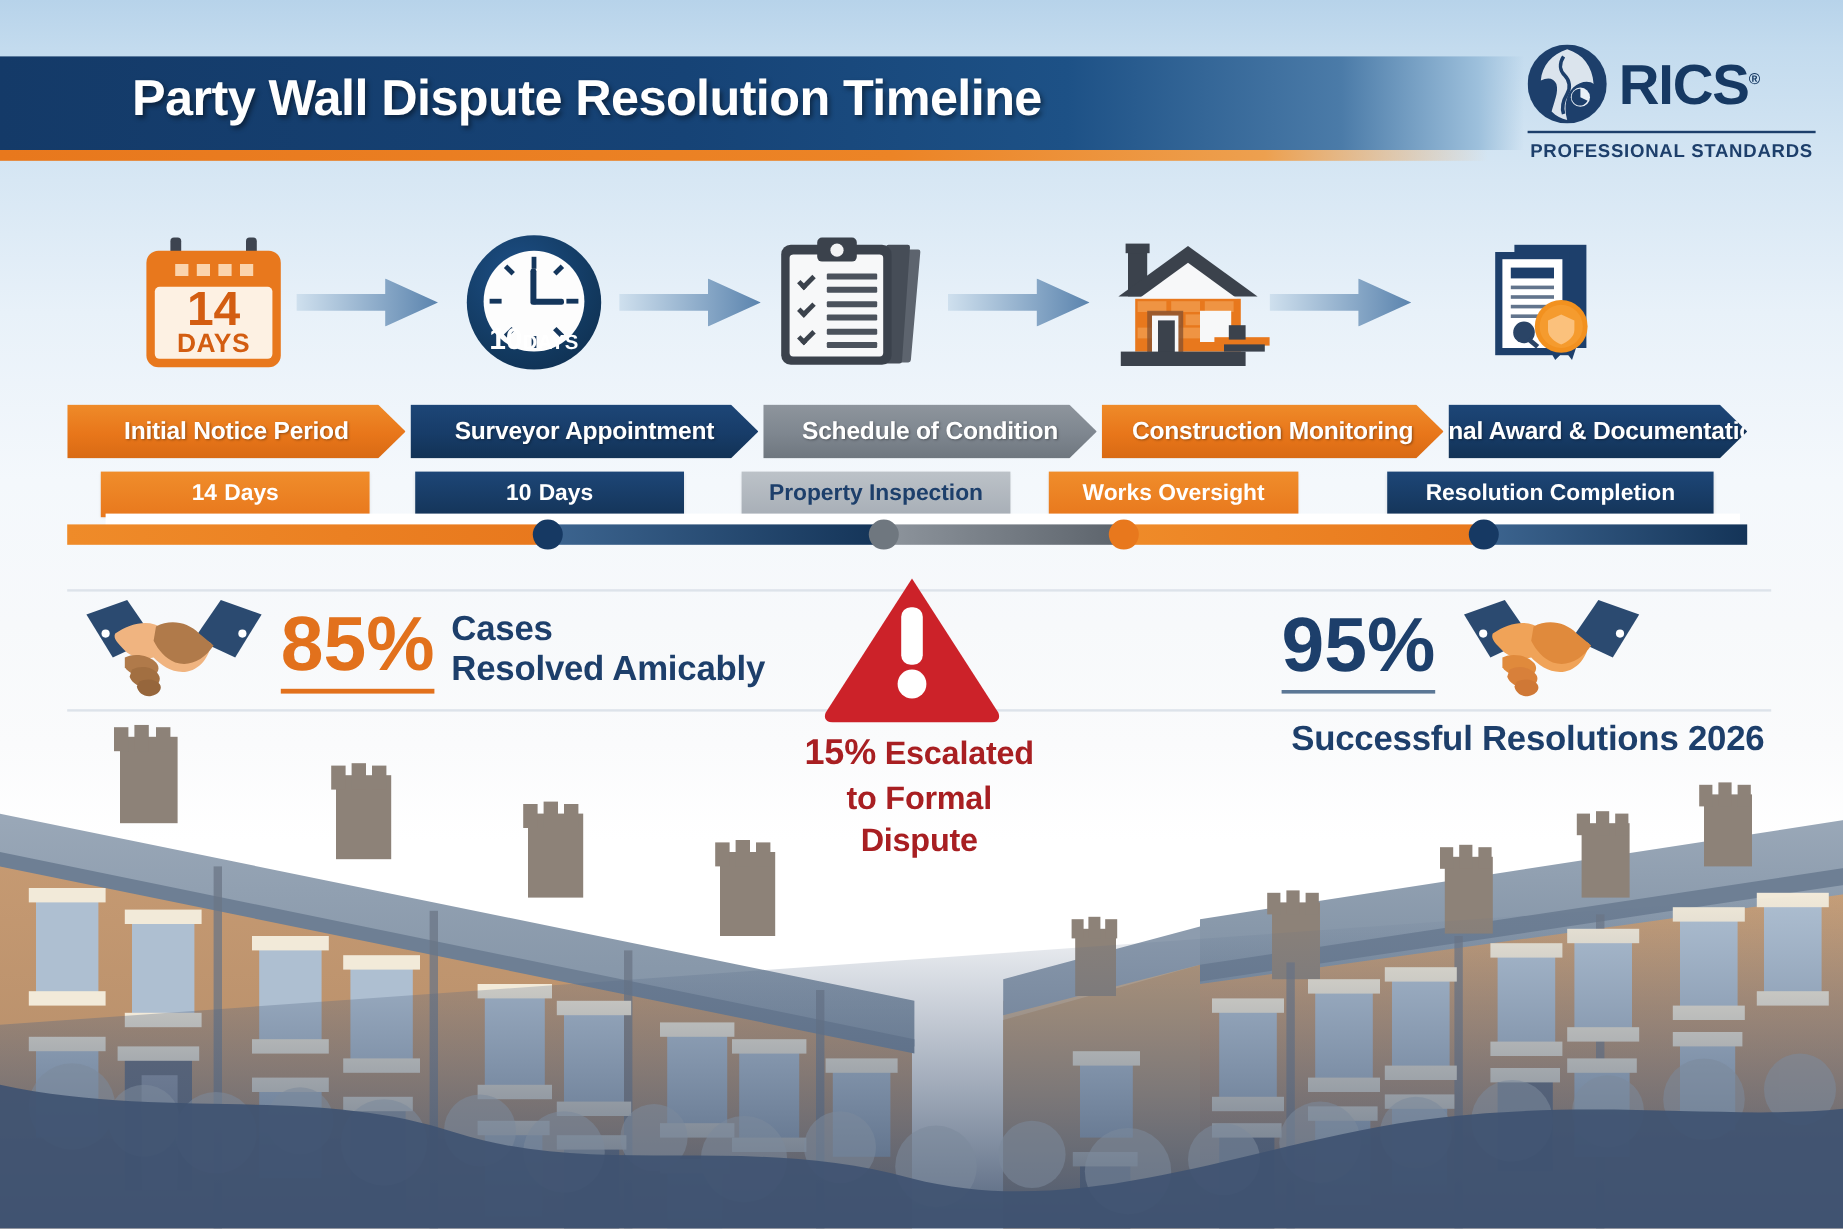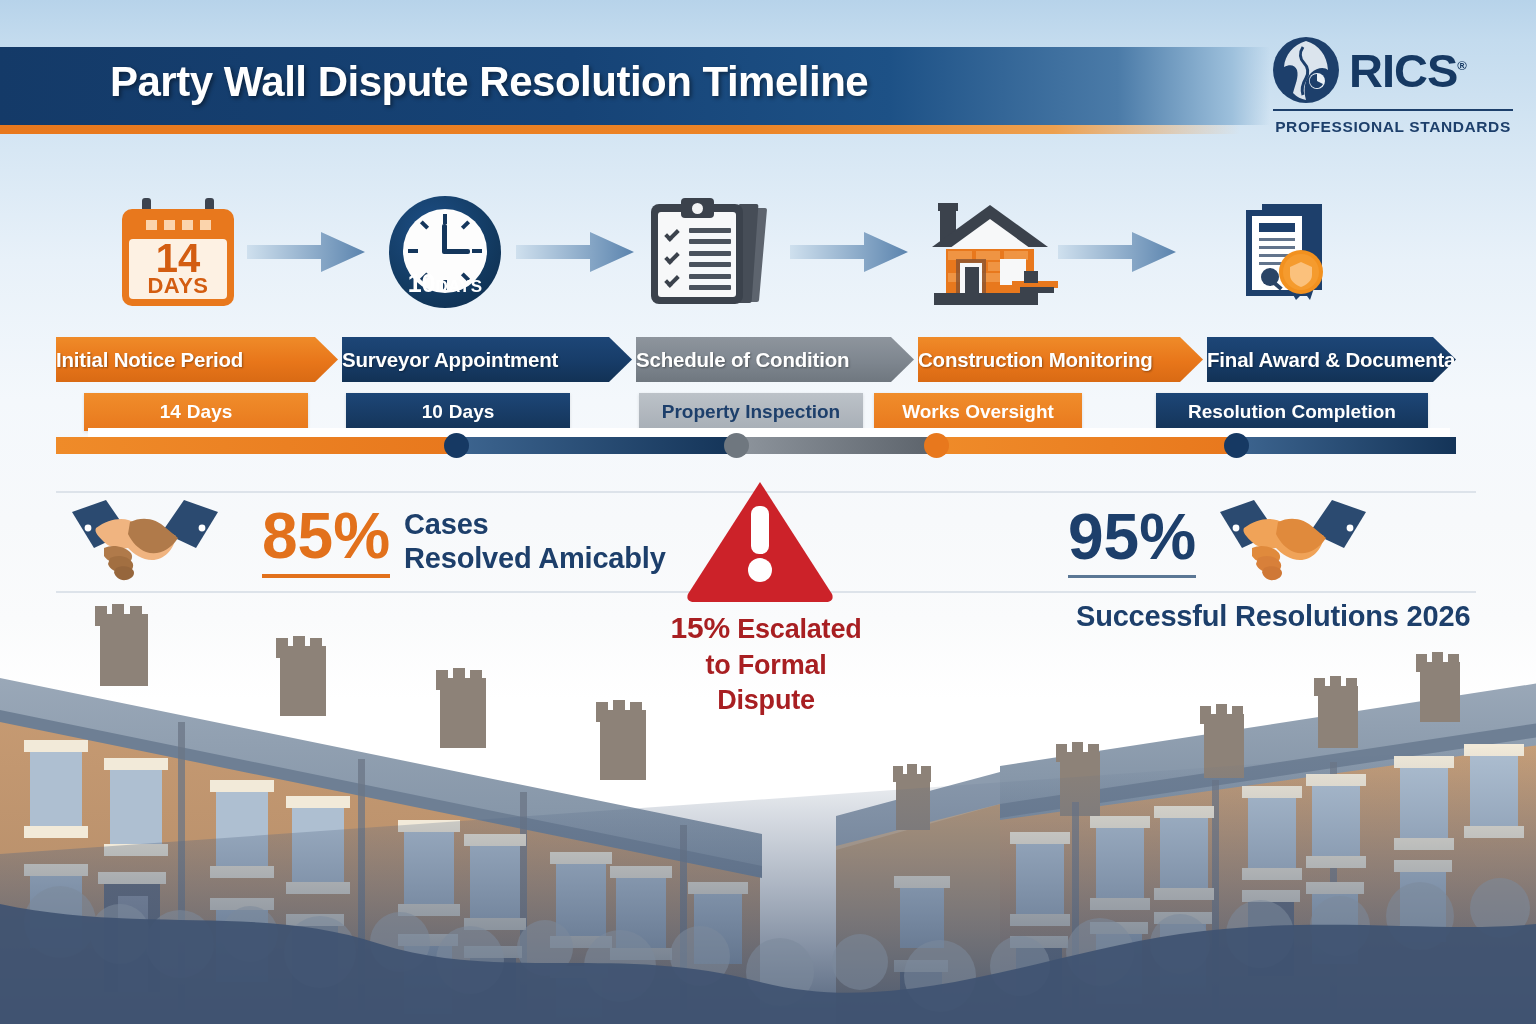--- a/index.html
+++ b/index.html
@@ -121,21 +121,21 @@
   
   .house { position: relative; width: 140px; height: 110px; }
 
   
   .cert { position: relative; width: 128px; height: 112px; }
 
   
   .chev-row { position: absolute; left: 56px; top: 337px; width: 1400px; height: 45px; }
   .chev {
     position: absolute; top: 0; height: 45px;
-    display: flex; align-items: center; justify-content: flex-start;
+    display: flex; align-items: center; justify-content: center;
     color: #fff; font-size: 20.5px; font-weight: 700;
     letter-spacing: -0.2px; white-space: nowrap;
     filter: drop-shadow(1px 1px 1px rgba(0,0,0,.18));
   }
   .chev span { text-shadow: 1px 1px 2px rgba(0,0,0,.35); }
   .chev.orange { background: linear-gradient(180deg,#ef8b29 0%, #e8761a 55%, #d96a14 100%); }
   .chev.navy   { background: linear-gradient(180deg,#1d4677 0%, #173c68 55%, #123255 100%); }
   .chev.gray   { background: linear-gradient(180deg,#8e959d 0%, #7e868f 55%, #6f777f 100%); }
 
   
@@ -164,21 +164,21 @@
   .node { position: absolute; top: -4px; width: 25px; height: 25px; border-radius: 50%; }
 
   
   .divider { position: absolute; height: 2px; background: #dde3ea; }
   .stat-left { position: absolute; left: 70px; top: 498px; display: flex;
                align-items: center; gap: 14px; }
   .stat-right { position: absolute; left: 1068px; top: 498px; display: flex;
                align-items: center; gap: 12px; }
   .pct { font-size: 64px; font-weight: 700; line-height: 1;
          padding-bottom: 6px; position: relative; }
-  .pct.orange { color: #e2711c; border-bottom: 4px solid #e2711c; margin-left: 28px; }
+  .pct.orange { color: #e2711c; border-bottom: 4px solid #e2711c; }
   .pct.navy   { color: #1d3f6b; border-bottom: 3px solid #5b7795; }
   .stat-text { font-size: 29px; font-weight: 700; color: #1d3f6b;
                line-height: 1.18; letter-spacing: -0.2px; }
   .stat-caption { position: absolute; left: 1076px; top: 600px;
                   font-size: 29px; font-weight: 700; color: #1d3f6b;
                   letter-spacing: -0.2px; white-space: nowrap; }
 
   
   .warn-tri { position: absolute; left: 686px; top: 478px; width: 148px; height: 124px; }
   .warn-text { position: absolute; left: 656px; top: 608px; width: 220px;
@@ -362,21 +362,21 @@
 
   <div class="sub-row">
     <div class="sub orange" style="left:28px;width:224px">
       <b>14</b>
         <span class="unit">Days</span>
     </div>
     <div class="sub navy" style="left:290px;width:224px">
       <b>10</b>
         <span class="unit">Days</span>
     </div>
-    <div class="sub gray" style="left:583px;width:224px">
+    <div class="sub gray" style="left:562px;width:224px">
       <span>Property Inspection</span>
     </div>
     <div class="sub orange" style="left:818px;width:208px">
       <span>Works Oversight</span>
     </div>
     <div class="sub navy" style="left:1100px;width:272px">
       <span>Resolution Completion</span>
     </div>
   </div>
 

